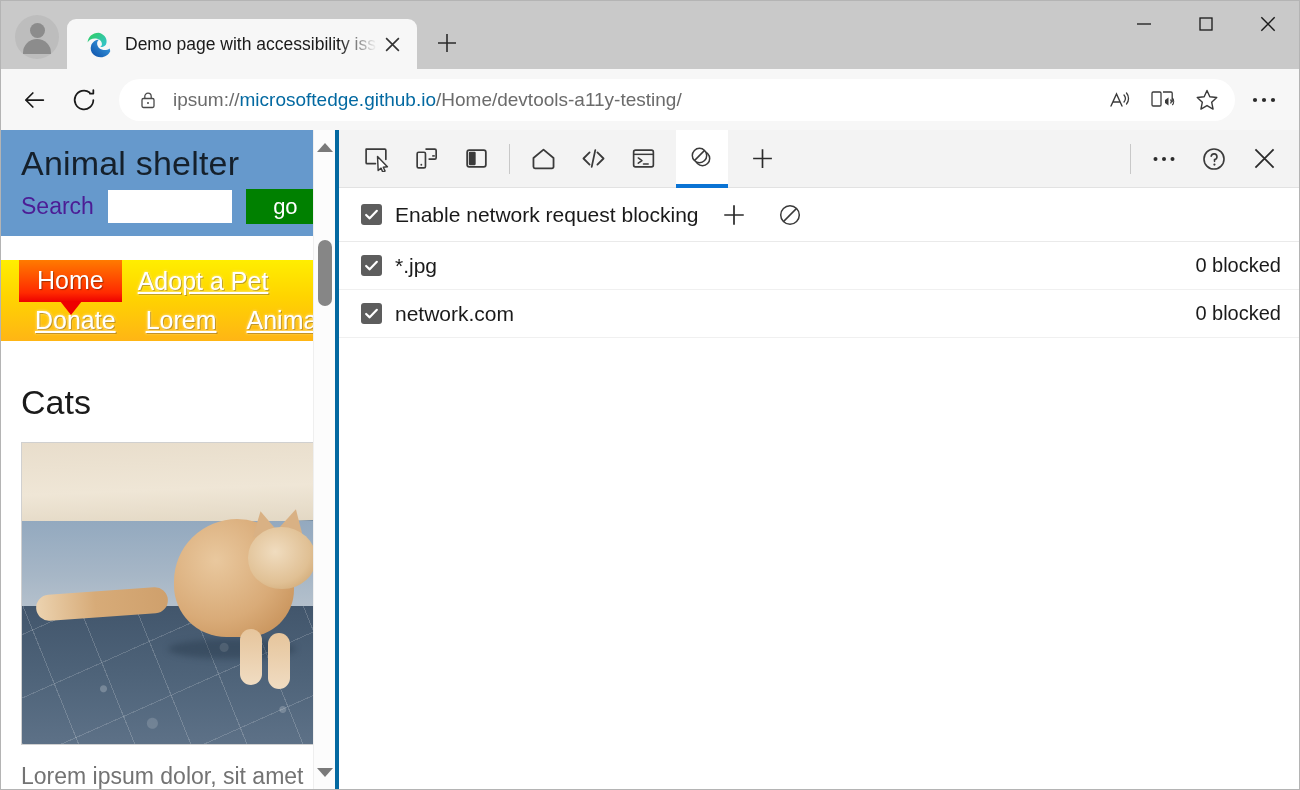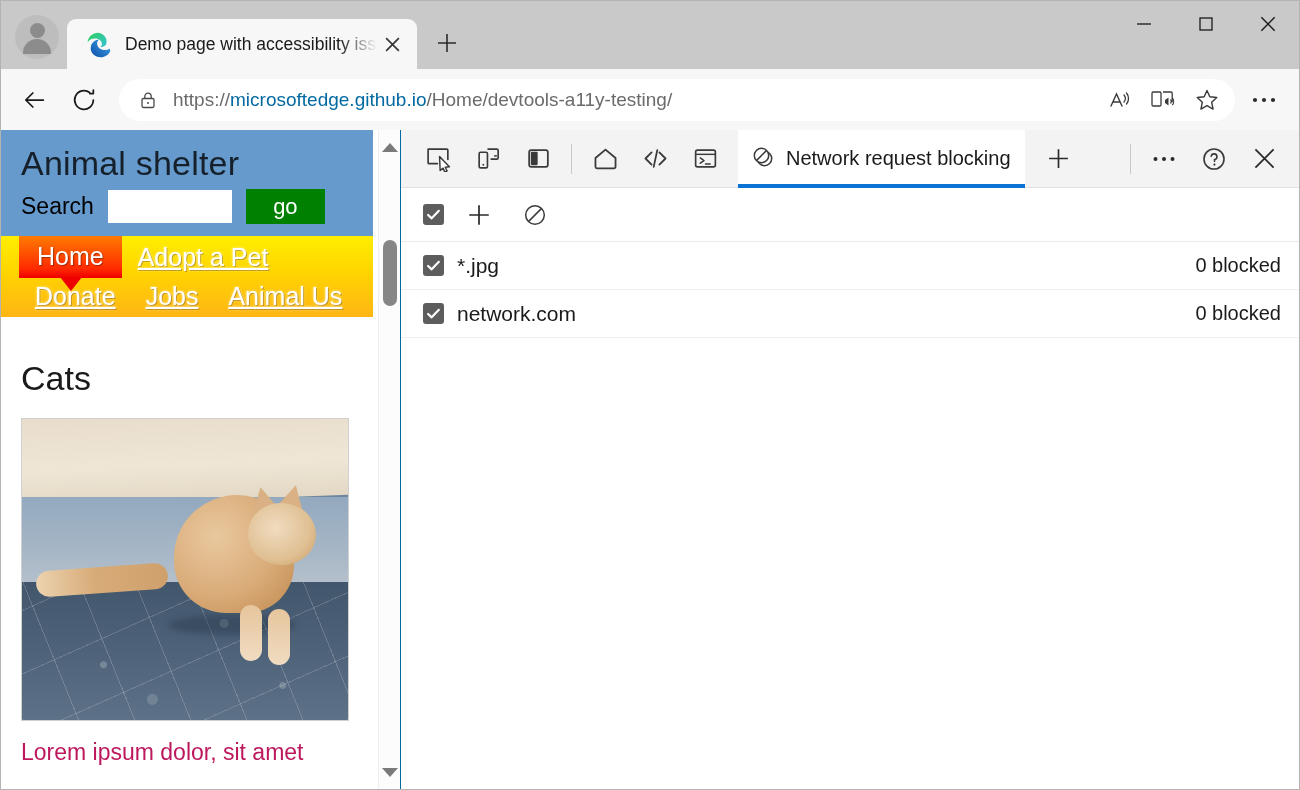--- a/index.html
+++ b/index.html
@@ -98,49 +98,49 @@
   }
 
   
   #content-area {
     position: absolute; left: 0; right: 0; top: 129px; bottom: 0;
     display: flex; background: #ffffff;
   }
 
   
   #page-viewport {
-    width: 400px; flex: 0 0 auto; position: relative;
+    width: 338px; flex: 0 0 auto; position: relative;
     background: #ffffff; overflow: hidden;
-    border-right: 1px solid #0369a1;
+    border-right: 4px solid #0369a1;
   }
   #page-scroll-content { width: 372px; }
 
   #site-header { background: #6699cc; padding: 14px 0 12px 20px; }
   #site-title {
     font-size: 34px; font-weight: 300; color: #15202b;
     letter-spacing: .2px; margin-bottom: 6px;
   }
   #search-row { display: flex; align-items: center; gap: 14px; }
-  #search-label { font-size: 23px; color: #000000; }
+  #search-label { font-size: 23px; color: #4c1d95; }
   #search-input {
     width: 124px; height: 33px; background: #ffffff;
     border: 0; outline: 0;
   }
   #search-go-button {
     width: 79px; height: 35px; background: #008000; border: 0;
     color: #ffffff; font-size: 22px; font-family: "Liberation Sans", sans-serif;
     display: flex; align-items: center; justify-content: center;
   }
 
   #site-nav {
     background: linear-gradient(to bottom, #ffee00 0%, #ffd400 45%, #ffb515 100%);
     position: relative; padding-bottom: 6px;
   }
   #site-nav-row-1, #site-nav-row-2 {
-    display: flex; align-items: center;
+    display: flex; align-items: center; margin-top: 24px;
   }
   #site-nav-row-1 { padding-left: 18px; }
   #site-nav-row-2 { padding-left: 34px; gap: 30px; margin-top: 4px; }
   .nav-link {
     font-size: 25px; color: #ffffff;
     text-shadow: 1px 1px 0 rgba(120,80,0,.45), 0 0 3px rgba(255,255,255,.7);
     text-decoration: underline;
   }
   #nav-home-tab {
     background: linear-gradient(to bottom, #ff7b00 0%, #ff2a00 78%, #ee0000 100%);
@@ -213,21 +213,21 @@
     background: linear-gradient(to bottom, #e6c59c, #f0dcc2);
   }
   .cat-leg.a { left: 218px; top: 186px; }
   .cat-leg.b { left: 246px; top: 190px; }
   .cat-shadow {
     position: absolute; left: 146px; top: 196px;
     width: 128px; height: 20px; border-radius: 50%;
     background: rgba(30,45,62,.35); filter: blur(3px);
   }
   #cat-caption {
-    font-size: 23px; color: #be185d; margin-top: 18px;
+    font-size: 23px; color: #737373; margin-top: 18px;
   }
 
   
   #page-scrollbar {
     position: absolute; right: 0; top: 0; bottom: 0; width: 22px;
     background: #fcfcfc; border-left: 1px solid #efefef;
   }
   .sb-arrow {
     position: absolute; left: 0; right: 0; height: 22px;
     display: flex; align-items: center; justify-content: center;
@@ -375,21 +375,21 @@
     </div>
 
     <div id="omnibox">
       <span id="site-lock-icon">
         <svg width="20" height="20" viewBox="0 0 20 20">
           <rect x="4" y="8.5" width="12" height="9" rx="1.4" fill="none" stroke="#4a4a4a" stroke-width="1.3"></rect>
           <path d="M6.8 8.5 V6.4 a3.2 3.2 0 0 1 6.4 0 V8.5" fill="none" stroke="#4a4a4a" stroke-width="1.3"></path>
           <circle cx="10" cy="13" r="1" fill="#4a4a4a"></circle>
         </svg>
       </span>
-      <span id="omnibox-url"><span>https://</span><span class="host">microsoftedge.github.io</span><span>/Home/devtools-a11y-testing/</span></span>
+      <span id="omnibox-url"><span>ipsum://</span><span class="host">microsoftedge.github.io</span><span>/Home/devtools-a11y-testing/</span></span>
 
       <span class="omni-action">
         <svg width="26" height="26" viewBox="0 0 26 26">
           <path d="M5 19 L10.5 7 L16 19 M7.2 15 H13.8" stroke="#3a3a3a" stroke-width="1.4" fill="none" stroke-linecap="round"></path>
           <path d="M18 8 a5.5 5.5 0 0 1 0 7" stroke="#3a3a3a" stroke-width="1.3" fill="none" stroke-linecap="round"></path>
           <path d="M20.5 6 a8.5 8.5 0 0 1 0 11" stroke="#3a3a3a" stroke-width="1.3" fill="none" stroke-linecap="round"></path>
         </svg>
       </span>
       <span class="omni-action">
         <svg width="28" height="26" viewBox="0 0 28 26">
@@ -430,21 +430,21 @@
           </div>
         </div>
 
         <div id="site-nav">
           <div id="site-nav-row-1">
             <span id="nav-home-tab">Home</span>
             <span class="nav-link">Adopt a Pet</span>
           </div>
           <div id="site-nav-row-2">
             <span class="nav-link">Donate</span>
-            <span class="nav-link">Jobs</span>
+            <span class="nav-link">Lorem</span>
             <span class="nav-link">Animal Us</span>
           </div>
         </div>
 
         <div id="page-body">
           <h2 id="cats-heading">Cats</h2>
           <div id="cat-photo">
             <div class="photo-wall"></div>
             <div class="photo-floor-upper"></div>
             <div class="photo-floor-tiles"></div>
@@ -517,21 +517,20 @@
         </div>
 
         <div id="devtools-tab">
           <span>
             <svg width="26" height="26" viewBox="0 0 26 26">
               <circle cx="14.5" cy="14.5" r="7.2" fill="none" stroke="#3a3a3a" stroke-width="1.5"></circle>
               <circle cx="11.5" cy="11.5" r="7.2" fill="#fff" stroke="#3a3a3a" stroke-width="1.5"></circle>
               <path d="M6.4 16.6 L16.6 6.4" stroke="#3a3a3a" stroke-width="1.5"></path>
             </svg>
           </span>
-          <span id="devtools-tab-label">Network request blocking</span>
         </div>
 
         <div id="devtools-add-tab">
           <svg width="25" height="25" viewBox="0 0 24 24">
               <path d="M12 3 V21 M3 12 H21" stroke="#2b2b2b" stroke-width="1.6" fill="none"></path>
             </svg>
         </div>
 
         <div id="devtools-toolbar-right">
           <span class="dt-separator"></span>
@@ -556,20 +555,21 @@
           </div>
         </div>
       </div>
 
       <div id="blocking-controls">
         <span class="cb">
           <svg width="15" height="15" viewBox="0 0 14 14">
               <path d="M2 7.4 L5.3 10.6 L12 3.6" stroke="#fff" stroke-width="2" fill="none" stroke-linecap="round" stroke-linejoin="round"></path>
             </svg>
         </span>
+        <span id="enable-blocking-label">Enable network request blocking</span>
         <div id="add-pattern-button">
           <svg width="26" height="26" viewBox="0 0 24 24">
               <path d="M12 3 V21 M3 12 H21" stroke="#2b2b2b" stroke-width="1.6" fill="none"></path>
             </svg>
         </div>
         <div id="remove-all-patterns-button">
           <svg width="26" height="26" viewBox="0 0 26 26">
             <circle cx="13" cy="13" r="9.3" fill="none" stroke="#3a3a3a" stroke-width="1.5"></circle>
             <path d="M6.4 19.6 L19.6 6.4" stroke="#3a3a3a" stroke-width="1.5"></path>
           </svg>

